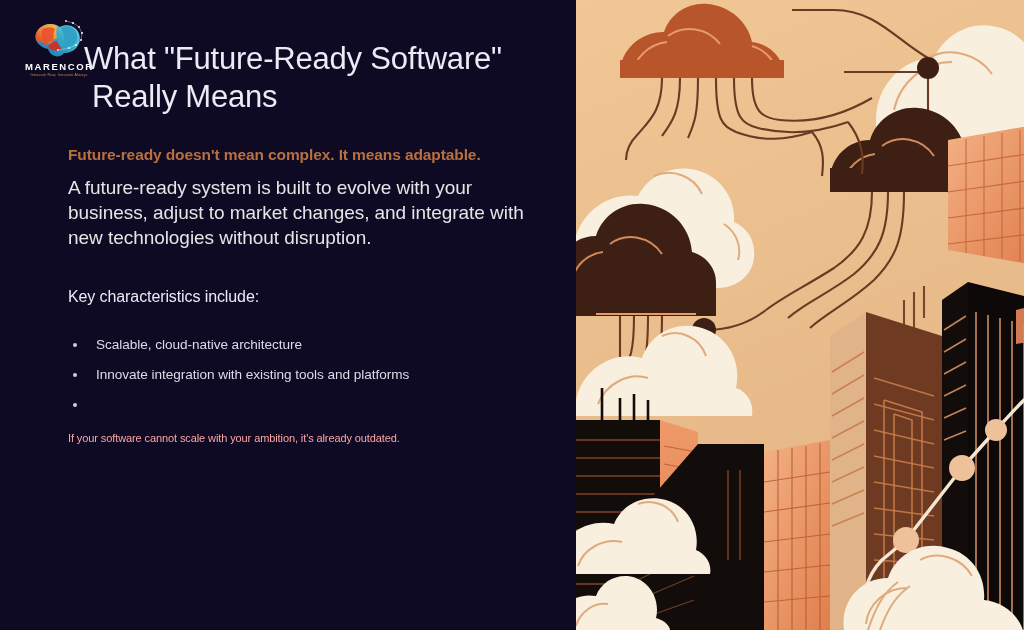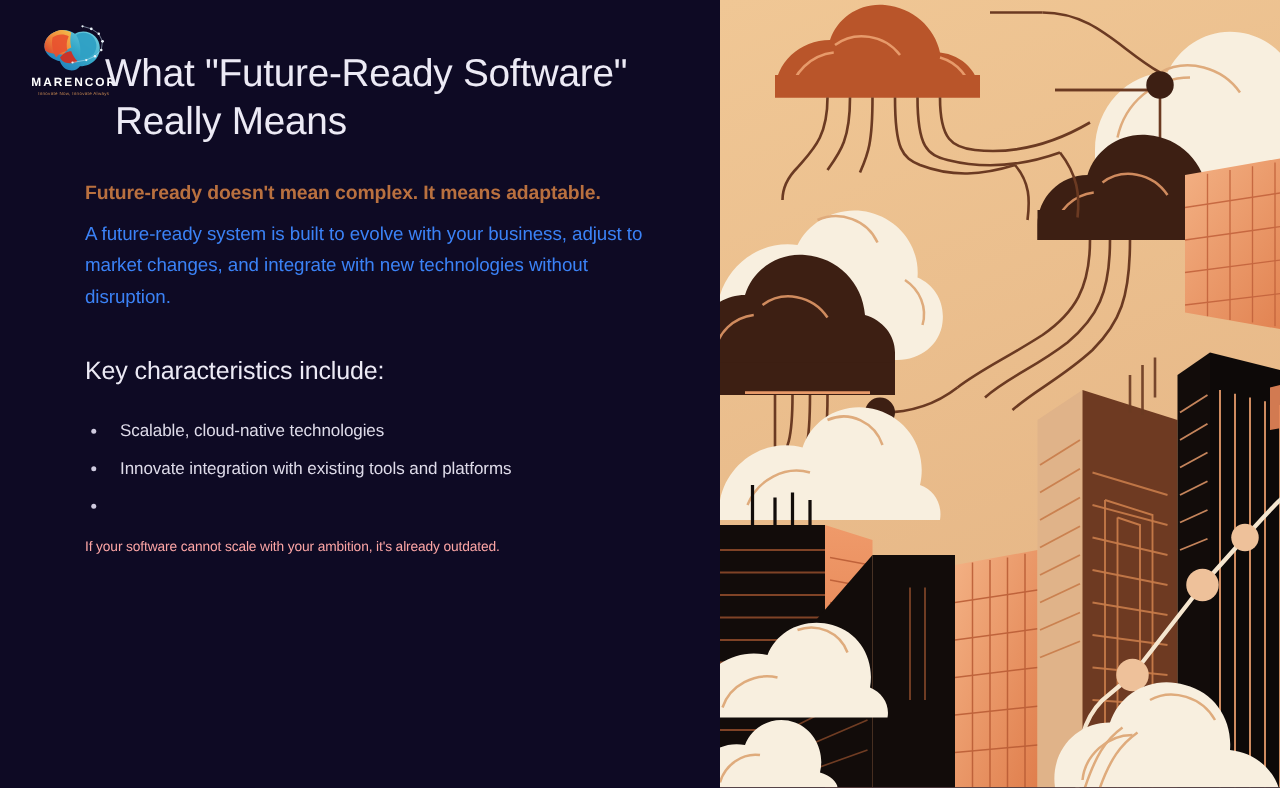--- a/index.html
+++ b/index.html
@@ -84,29 +84,29 @@
   .subhead {
     font-size: 15.5px;
     line-height: 26px;
     font-weight: bold;
     color: #b9703f;
     letter-spacing: -0.1px;
     max-width: 450px;
   }
   .body-para {
     margin-top: 7px;
-    font-size: 15px;
+    font-size: 19px;
     line-height: 25px;
-    color: #3b82f6;
+    color: #e5e5e5;
     max-width: 460px;
     letter-spacing: -0.05px;
   }
   .key-title {
     margin-top: 36px;
-    font-size: 20px;
+    font-size: 16px;
     line-height: 22px;
     color: #eceaf5;
     letter-spacing: -0.1px;
   }
   .bullets {
     margin-top: 22px;
     list-style: none;
   }
   .bullet-item {
     position: relative;
@@ -200,21 +200,21 @@
 
       <p class="subhead">Future-ready doesn't mean complex. It means adaptable.</p>
 
       <p class="body-para">A future-ready system is built to evolve with your business, adjust to market changes, and integrate with new technologies without disruption.</p>
 
       <p class="key-title">Key characteristics include:</p>
 
       <ul class="bullets">
         <li class="bullet-item">
           <span class="bullet-dot"></span>
-          <span>Scalable, cloud-native technologies</span>
+          <span>Scalable, cloud-native architecture</span>
         </li>
         <li class="bullet-item">
           <span class="bullet-dot"></span>
           <span>Innovate integration with existing tools and platforms</span>
         </li>
         <li class="bullet-item">
           <span class="bullet-dot"></span>
         </li>
       </ul>
 

